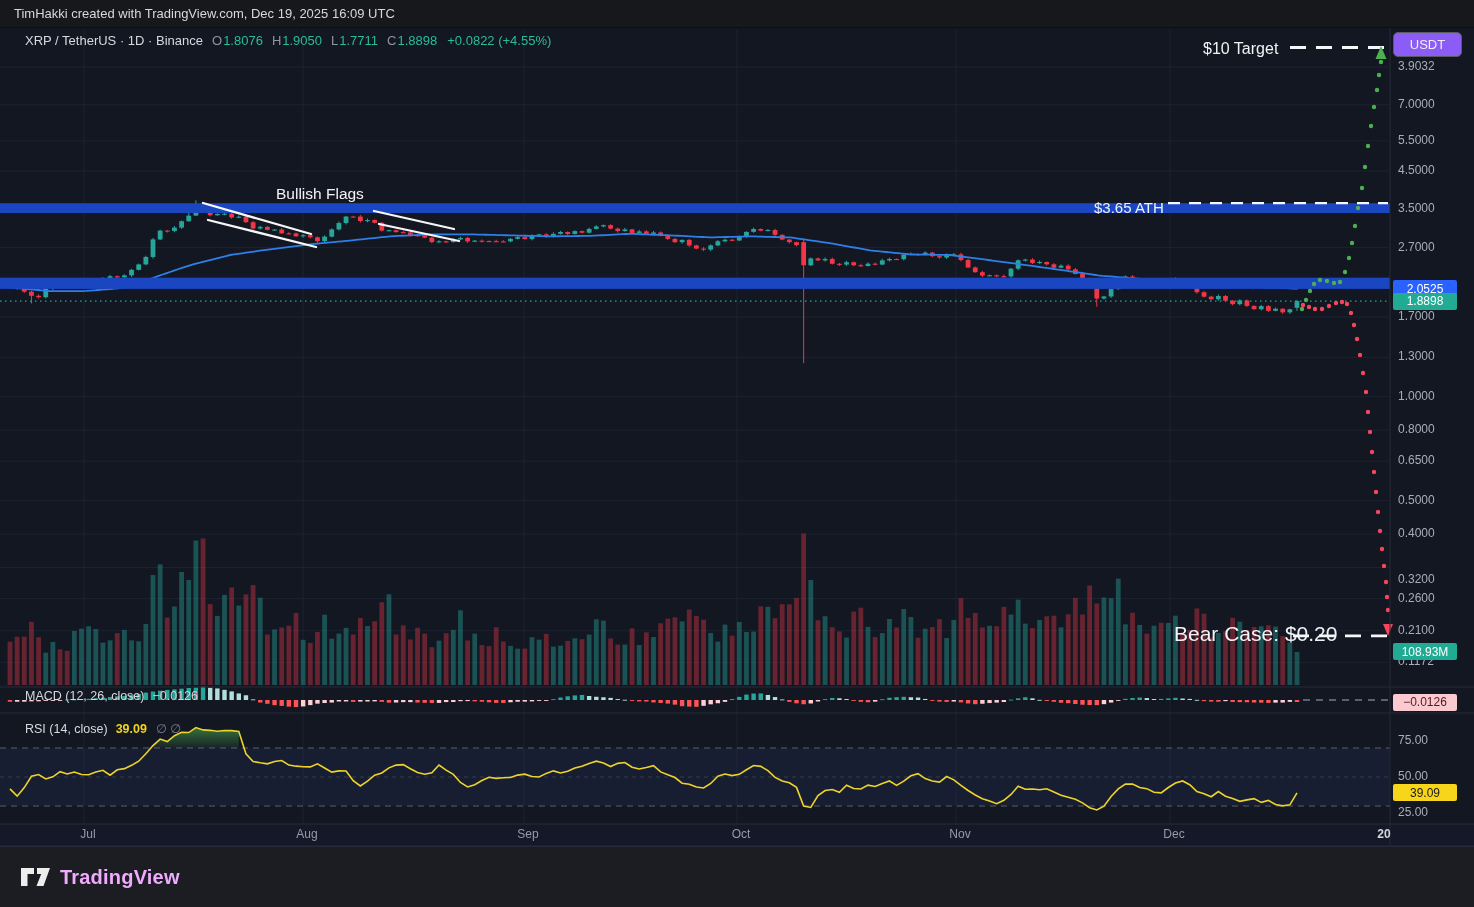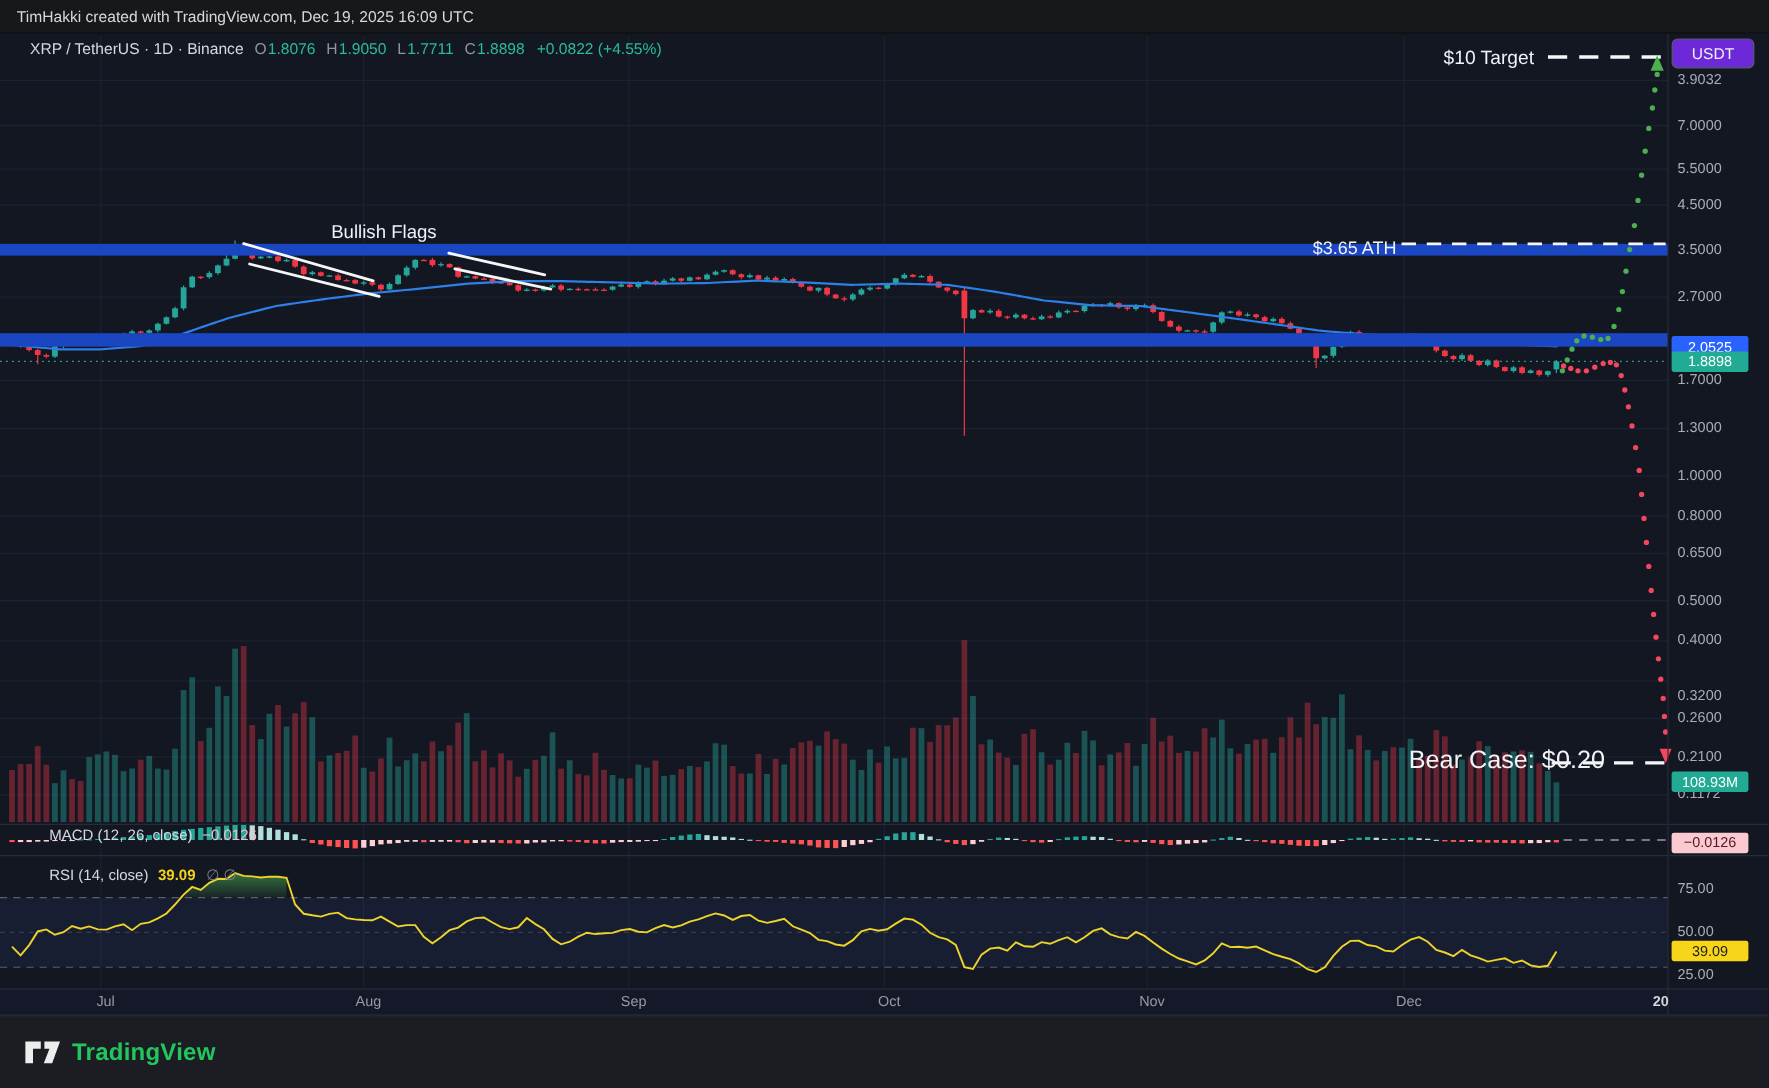--- a/index.html
+++ b/index.html
@@ -12,39 +12,39 @@
           padding-left:14px;box-sizing:border-box;z-index:30;}
   .legend{position:absolute;left:25px;top:33px;z-index:20;font-size:13px;color:#d6d9de;}
   .legend .row{line-height:16.5px;white-space:nowrap;}
   .legend .sym{color:#d6d9de;}
   .legend .k{color:#8f959e;margin-left:9px;}
   .legend .v{color:#2abb9a;margin-left:1px;}
   .legend .chg{color:#2abb9a;margin-left:10px;margin-top:38px;}
   .legend .vol-v{color:#2abb9a;margin-left:7px;}
   .legend .ma-v{color:#2e7ef7;margin-left:7px;}
   .legend .row2,.legend .row3{font-size:12.5px;}
-  .ind-legend{position:absolute;left:25px;z-index:20;font-size:12.5px;color:#d6d9de;white-space:nowrap;margin-left:16px;}
+  .ind-legend{position:absolute;left:25px;z-index:20;font-size:12.5px;color:#d6d9de;white-space:nowrap;}
   .ind-legend .pink{color:#f6bfc6;margin-left:8px;}
   .ind-legend .yellow{color:#f2d21f;margin-left:8px;font-weight:bold;}
   .ind-legend .nulls{color:#787b86;margin-left:9px;}
   .anno{position:absolute;z-index:22;color:#f0f2f5;white-space:nowrap;}
   .usdt{position:absolute;left:1393px;top:32px;width:69px;height:25px;z-index:25;
-        background:#6d28d9;border:1.5px solid #585b64;border-radius:5px;color:#f0f0f2;
+        background:#8b5cf6;border:1.5px solid #585b64;border-radius:5px;color:#f0f0f2;
         font-size:13px;display:flex;align-items:center;justify-content:center;box-sizing:border-box;}
   .price-axis{position:absolute;left:1391px;top:28px;width:83px;height:818px;z-index:15;}
   .ptick{position:absolute;left:7px;font-size:12px;color:#a8adb8;}
   .pbadge{position:absolute;left:2px;width:64px;height:17px;border-radius:2px;font-size:12px;
           display:flex;align-items:center;justify-content:center;z-index:16;}
   .time-axis{position:absolute;left:4px;top:824px;width:1364px;height:22px;z-index:14;}
   .tlabel{position:absolute;top:3px;width:40px;margin-left:-20px;text-align:center;
           font-size:12px;color:#969ba5;}
   .tlabel.em{font-weight:bold;color:#d4d6db;}
   .footer{position:absolute;left:0;top:846px;width:1474px;height:61px;background:#1b1d23;
           border-top:1px solid #262b38;z-index:30;display:flex;align-items:center;padding-left:21px;box-sizing:border-box;}
-  .brand{color:#22c55e;font-size:20px;font-weight:bold;margin-left:9px;letter-spacing:.2px;}
+  .brand{color:#f0abfc;font-size:20px;font-weight:bold;margin-left:9px;letter-spacing:.2px;}
 </style>
 </head>
 <body>
 
 <svg id="chart-svg" width="1474" height="907" viewBox="0 0 1474 907">
     <g>
       <rect x="0" y="824" width="1474" height="22" fill="#141828"></rect>
       <line x1="84" y1="30" x2="84" y2="824" stroke="#1c2231" stroke-width="1"></line>
       <line x1="303" y1="30" x2="303" y2="824" stroke="#1c2231" stroke-width="1"></line>
       <line x1="524" y1="30" x2="524" y2="824" stroke="#1c2231" stroke-width="1"></line>

